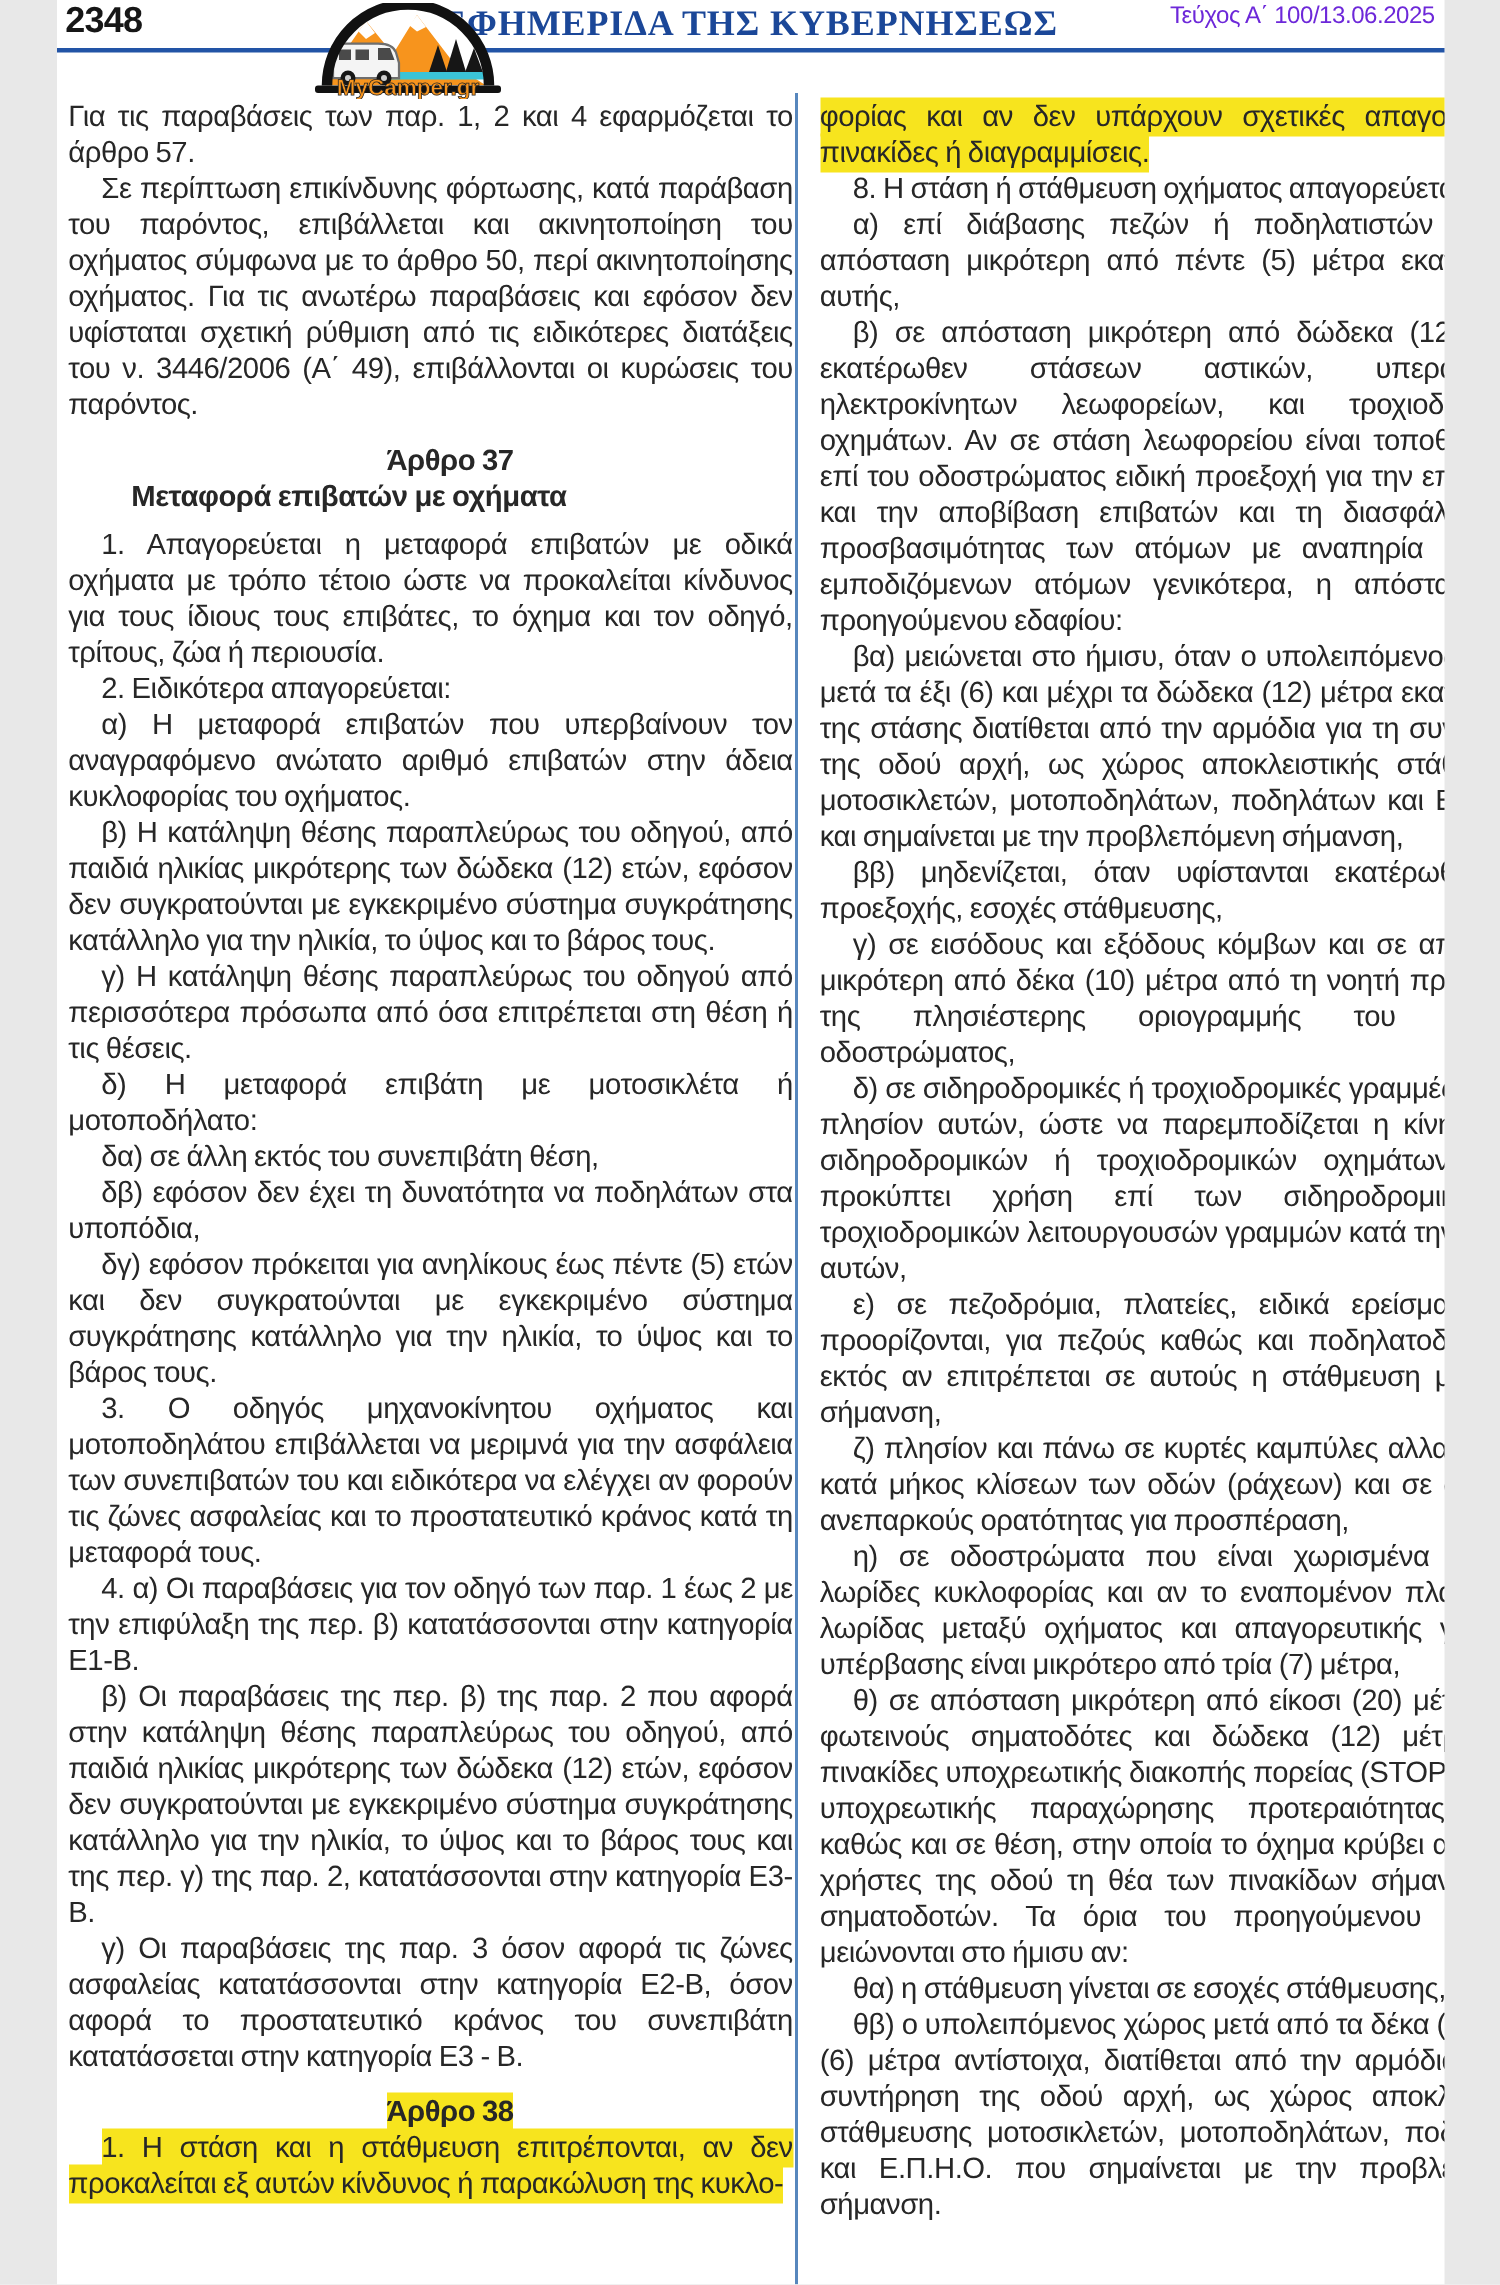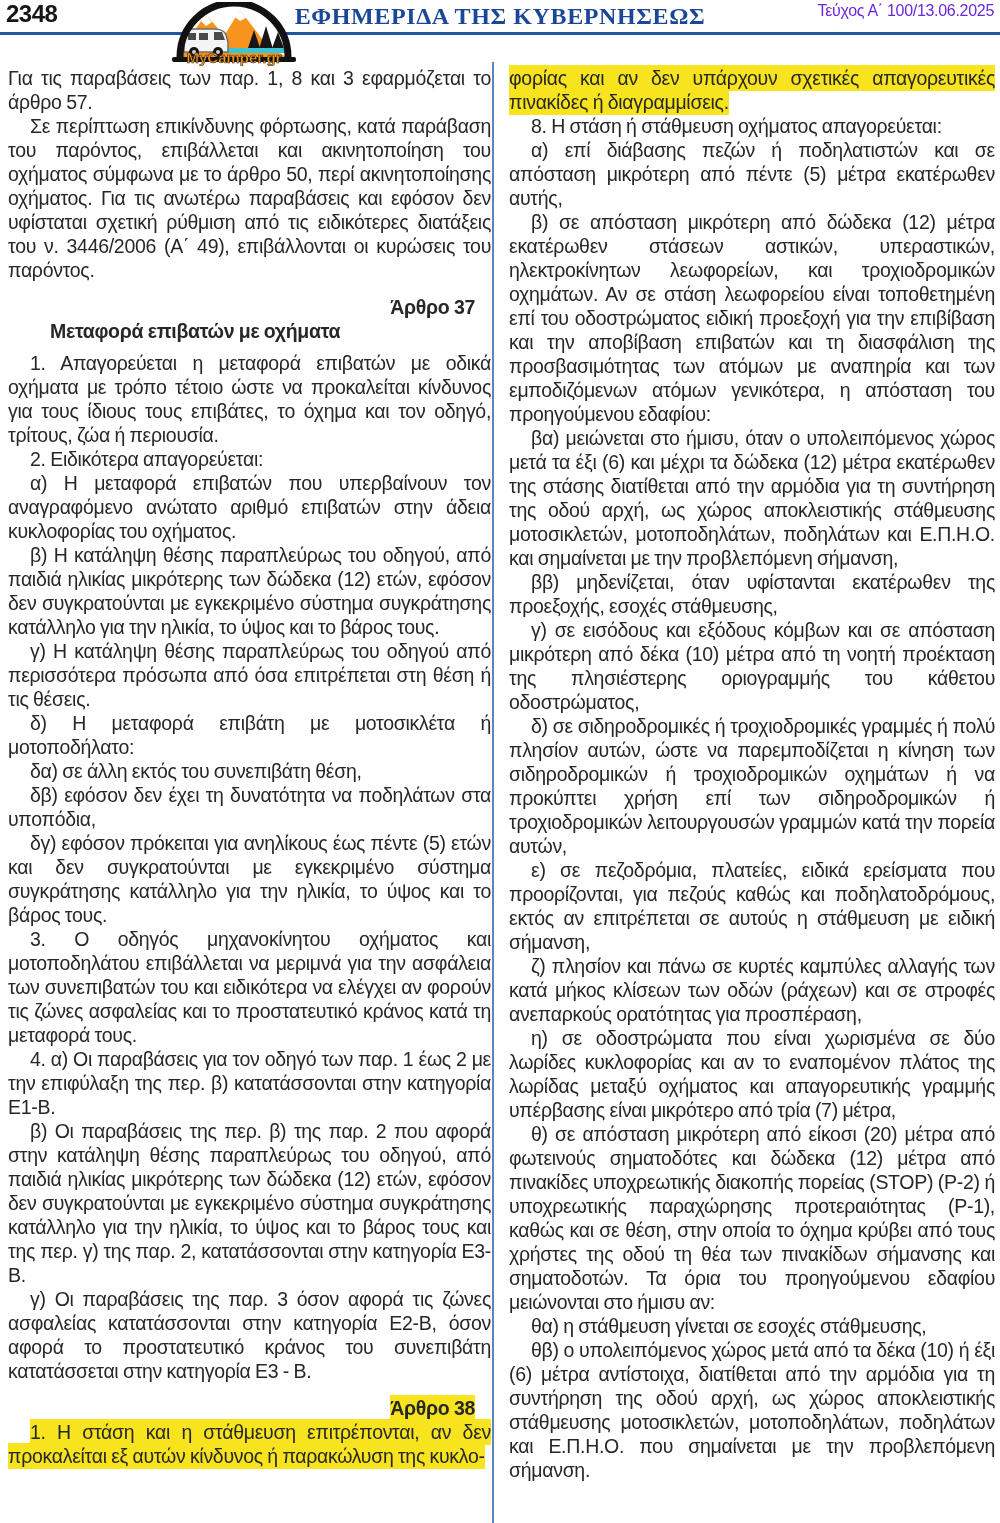--- a/index.html
+++ b/index.html
@@ -1,17 +1,17 @@
 <!DOCTYPE html>
 <html lang="el"><head>
 <meta charset="utf-8">
 <style>
   html,body{margin:0;padding:0;background:#e8e8e8;}
   #page{
-    position:relative;width:1000px;height:1523px;margin:0 auto;
+    position:relative;width:925px;height:1523px;margin:0 auto;
     background:#ffffff;overflow:hidden;
     font-family:"Liberation Sans","DejaVu Sans",sans-serif;
     color:#272727;
   }
   
   .hdr-pagenum{
     position:absolute;left:6px;top:0px;
     font-size:24px;font-weight:700;color:#161616;letter-spacing:-0.5px;
   }
   .hdr-title{
@@ -39,21 +39,21 @@
   }
   #left-col{left:8px;width:483px;}
   #right-col{left:509px;width:486px;}
   .divider{
     position:absolute;left:492px;top:62px;bottom:0;width:2px;
     background:#5787bd;
   }
   .col p{margin:0;}
   .col p.body{text-indent:22px;}
   .col p.no-indent{text-indent:0;}
-  .col p.h1{margin:13px 16px 0 42px;font-weight:700;text-indent:0;text-align:right;}
+  .col p.h1{margin:13px 16px 0 42px;font-weight:700;text-indent:0;text-align:center;}
   .col p.h2{margin:0 0 8px 42px;font-weight:700;text-indent:0;text-align:left;}
   mark{
     background:#f7e41e;color:inherit;padding:2px 0;
     -webkit-box-decoration-break:clone;box-decoration-break:clone;
   }
 </style>
 </head>
 <body>
 
 <div id="page">
@@ -97,21 +97,21 @@
 
     <path d="M12,55 A54,54 0 0 1 120,55" fill="none" stroke="#111111" stroke-width="7"></path>
     <rect x="4" y="55" width="124" height="5" rx="2" fill="#111111"></rect>
 
     <text x="66" y="61" text-anchor="middle" font-family="Liberation Sans, DejaVu Sans, sans-serif" font-size="15" font-weight="700" fill="#f7941d" stroke="#222222" stroke-width="0.5">MyCamper.gr</text>
   </svg>
 
   <div class="divider"></div>
 
   <div id="left-col" class="col">
-      <p class="body no-indent">Για τις παραβάσεις των παρ. 1, 8 και 3 εφαρμόζεται το άρθρο 57.</p>
+      <p class="body no-indent">Για τις παραβάσεις των παρ. 1, 2 και 4 εφαρμόζεται το άρθρο 57.</p>
       <p class="body">Σε περίπτωση επικίνδυνης φόρτωσης, κατά παράβαση του παρόντος, επιβάλλεται και ακινητοποίηση του οχήματος σύμφωνα με το άρθρο 50, περί ακινητοποίησης οχήματος. Για τις ανωτέρω παραβάσεις και εφόσον δεν υφίσταται σχετική ρύθμιση από τις ειδικότερες διατάξεις του ν. 3446/2006 (Α΄ 49), επιβάλλονται οι κυρώσεις του παρόντος.</p>
       <p class="h1">Άρθρο 37</p>
       <p class="h2">Μεταφορά επιβατών με οχήματα</p>
       <p class="body">1. Απαγορεύεται η μεταφορά επιβατών με οδικά οχήματα με τρόπο τέτοιο ώστε να προκαλείται κίνδυνος για τους ίδιους τους επιβάτες, το όχημα και τον οδηγό, τρίτους, ζώα ή περιουσία.</p>
       <p class="body">2. Ειδικότερα απαγορεύεται:</p>
       <p class="body">α) Η μεταφορά επιβατών που υπερβαίνουν τον αναγραφόμενο ανώτατο αριθμό επιβατών στην άδεια κυκλοφορίας του οχήματος.</p>
       <p class="body">β) Η κατάληψη θέσης παραπλεύρως του οδηγού, από παιδιά ηλικίας μικρότερης των δώδεκα (12) ετών, εφόσον δεν συγκρατούνται με εγκεκριμένο σύστημα συγκράτησης κατάλληλο για την ηλικία, το ύψος και το βάρος τους.</p>
       <p class="body">γ) Η κατάληψη θέσης παραπλεύρως του οδηγού από περισσότερα πρόσωπα από όσα επιτρέπεται στη θέση ή τις θέσεις.</p>
       <p class="body">δ) Η μεταφορά επιβάτη με μοτοσικλέτα ή μοτοποδήλατο:</p>
       <p class="body">δα) σε άλλη εκτός του συνεπιβάτη θέση,</p>

